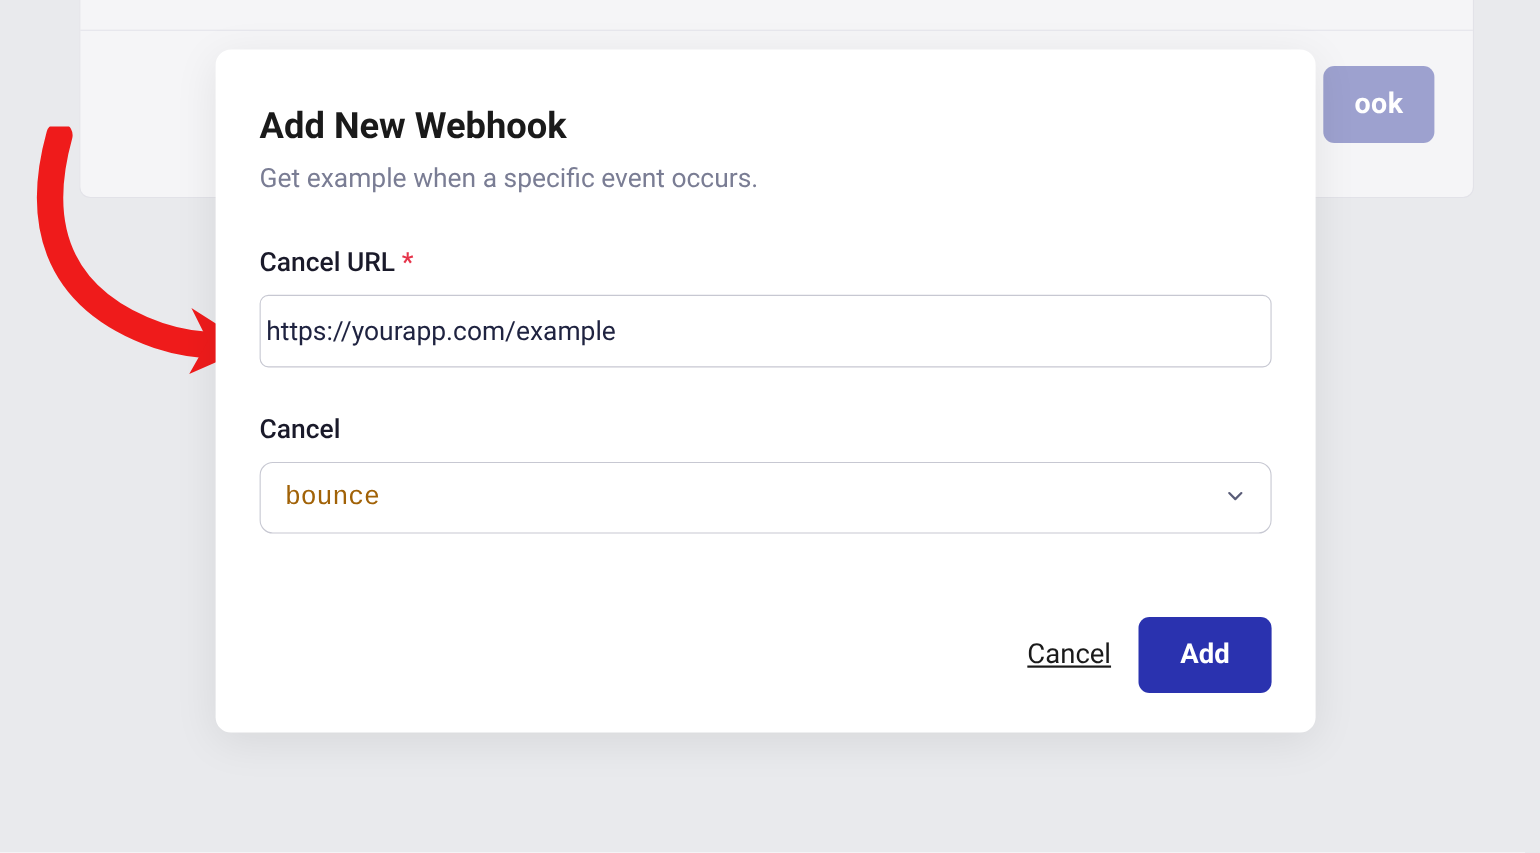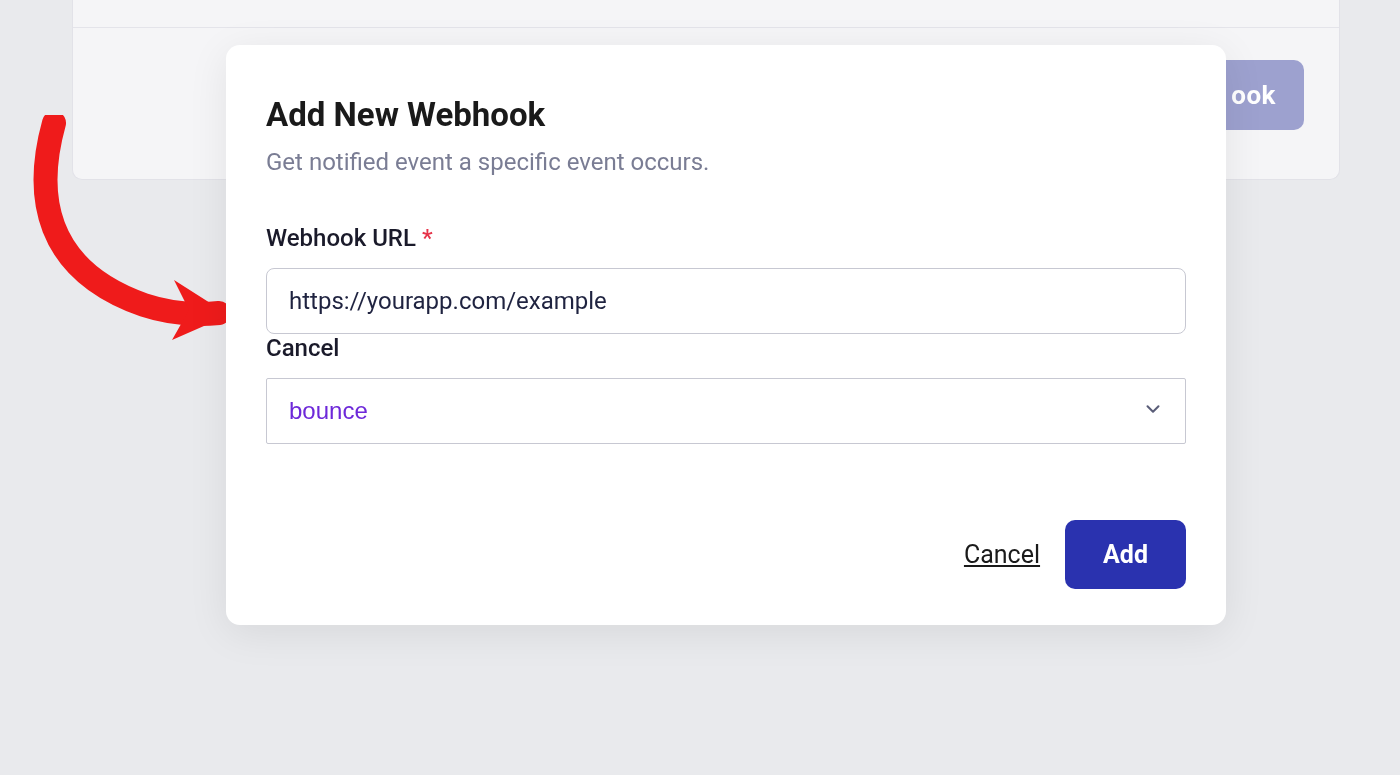--- a/index.html
+++ b/index.html
@@ -44,21 +44,21 @@
       color: #ffffff;
       font-weight: 700;
       font-size: 26px;
       padding: 20px 28px;
       border-radius: 10px;
       letter-spacing: 0.5px;
     }
     .modal {
       position: absolute;
       top: 45px;
-      left: 226px;
+      left: 196px;
       width: 1000px;
       background: #ffffff;
       border-radius: 14px;
       padding: 50px 40px 36px 40px;
       box-shadow: 0 8px 40px rgba(0,0,0,0.08);
     }
     .modal-title {
       font-size: 33px;
       font-weight: 700;
       color: #1a1a1a;
@@ -76,40 +76,41 @@
       margin-bottom: 16px;
     }
     .required-star {
       color: #e6344a;
       margin-left: 6px;
     }
     .text-input {
       width: 100%;
       border: 1px solid #c7c8d2;
       border-radius: 8px;
-      padding: 18px 22px;
+      padding: 18px 5px;
       font-size: 24px;
       color: #1f2340;
       outline: none;
       font-family: inherit;
+      margin-bottom: 42px;
     }
     .select-wrapper {
       position: relative;
       width: 100%;
       margin-bottom: 76px;
     }
     .select-input {
       width: 100%;
       border: 1px solid #c7c8d2;
-      border-radius: 2px;
+      border-radius: 12px;
       padding: 18px 22px;
       font-size: 24px;
-      color: #6d28d9;
+      color: #a16207;
       outline: none;
-      font-family: Liberation Sans, sans-serif;
+      font-family: Liberation Mono, monospace;
       appearance: none;
       -webkit-appearance: none;
       background: #ffffff;
       cursor: pointer;
     }
     .chevron {
       position: absolute;
       right: 22px;
       top: 50%;
       transform: translateY(-50%);
@@ -158,24 +159,24 @@
   <div class="bg-button">ook</div>
 </div>
 
 <svg class="annotation-arrow" width="210" height="230" viewBox="0 0 210 230">
   <path d="M 30 8 C 10 80, 20 155, 120 190 C 150 200, 175 200, 195 198" stroke="#ef1b1b" stroke-width="24" fill="none" stroke-linecap="round"></path>
   <path d="M 205 200 L 150 165 L 165 195 L 148 225 Z" fill="#ef1b1b"></path>
 </svg>
 
 <div class="modal">
   <h1 class="modal-title">Add New Webhook</h1>
-  <p class="modal-subtitle">Get notified event a specific event occurs.</p>
+  <p class="modal-subtitle">Get example when a specific event occurs.</p>
 
   <div class="field-label">
-    <span>Webhook URL</span><span class="required-star">*</span>
+    <span>Cancel URL</span><span class="required-star">*</span>
   </div>
   <input type="text" class="text-input" placeholder="https://yourapp.com/example" value="https://yourapp.com/example" style="">
 
   <div class="field-label">Cancel</div>
   <div class="select-wrapper">
     <div class="select-input">bounce</div>
     <span class="chevron">
       <svg width="22" height="22" viewBox="0 0 24 24" fill="none" stroke="currentColor" stroke-width="2.2" stroke-linecap="round" stroke-linejoin="round">
         <polyline points="6 9 12 15 18 9"></polyline>
       </svg>

